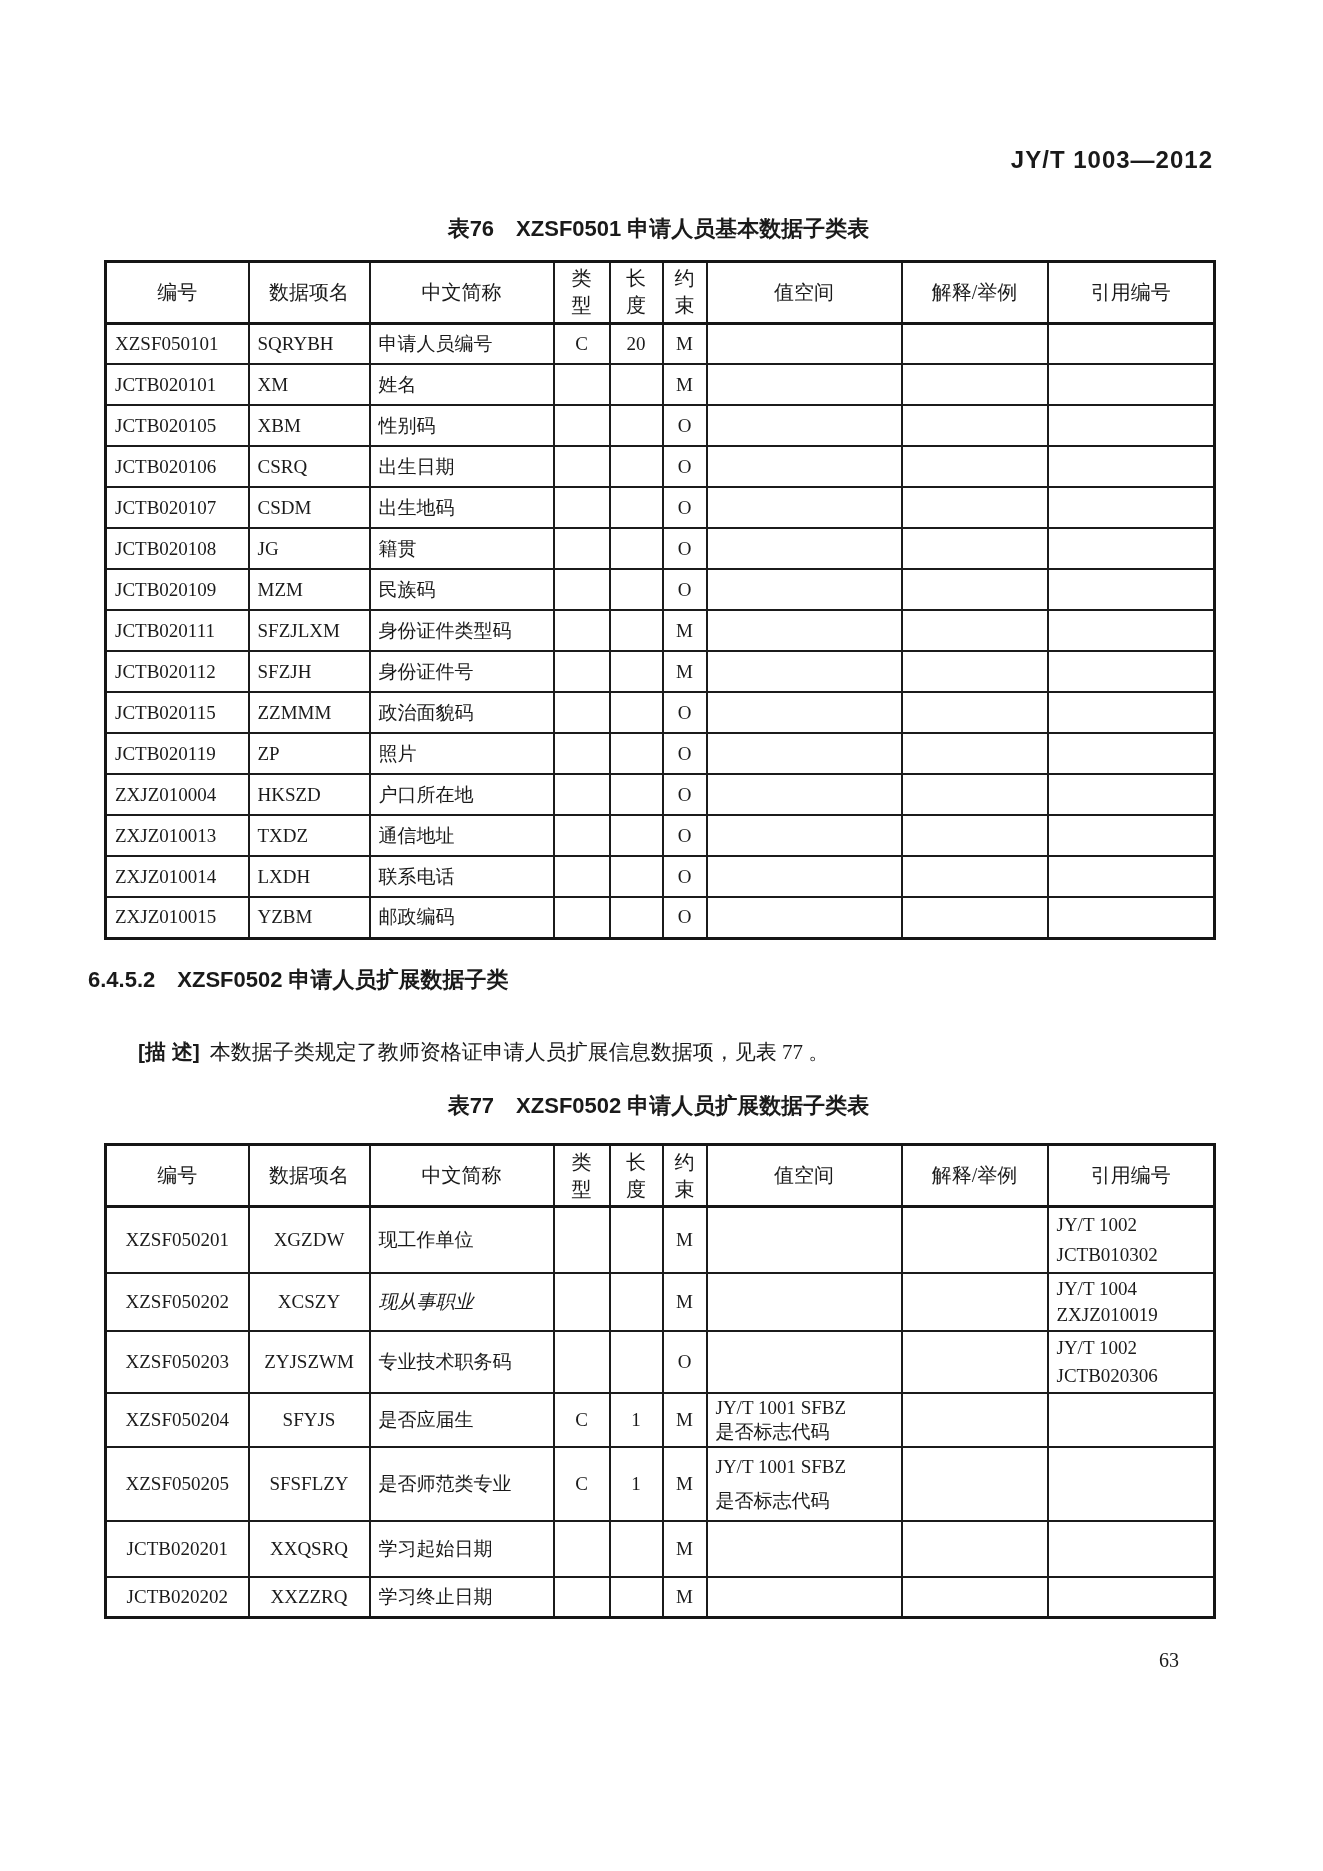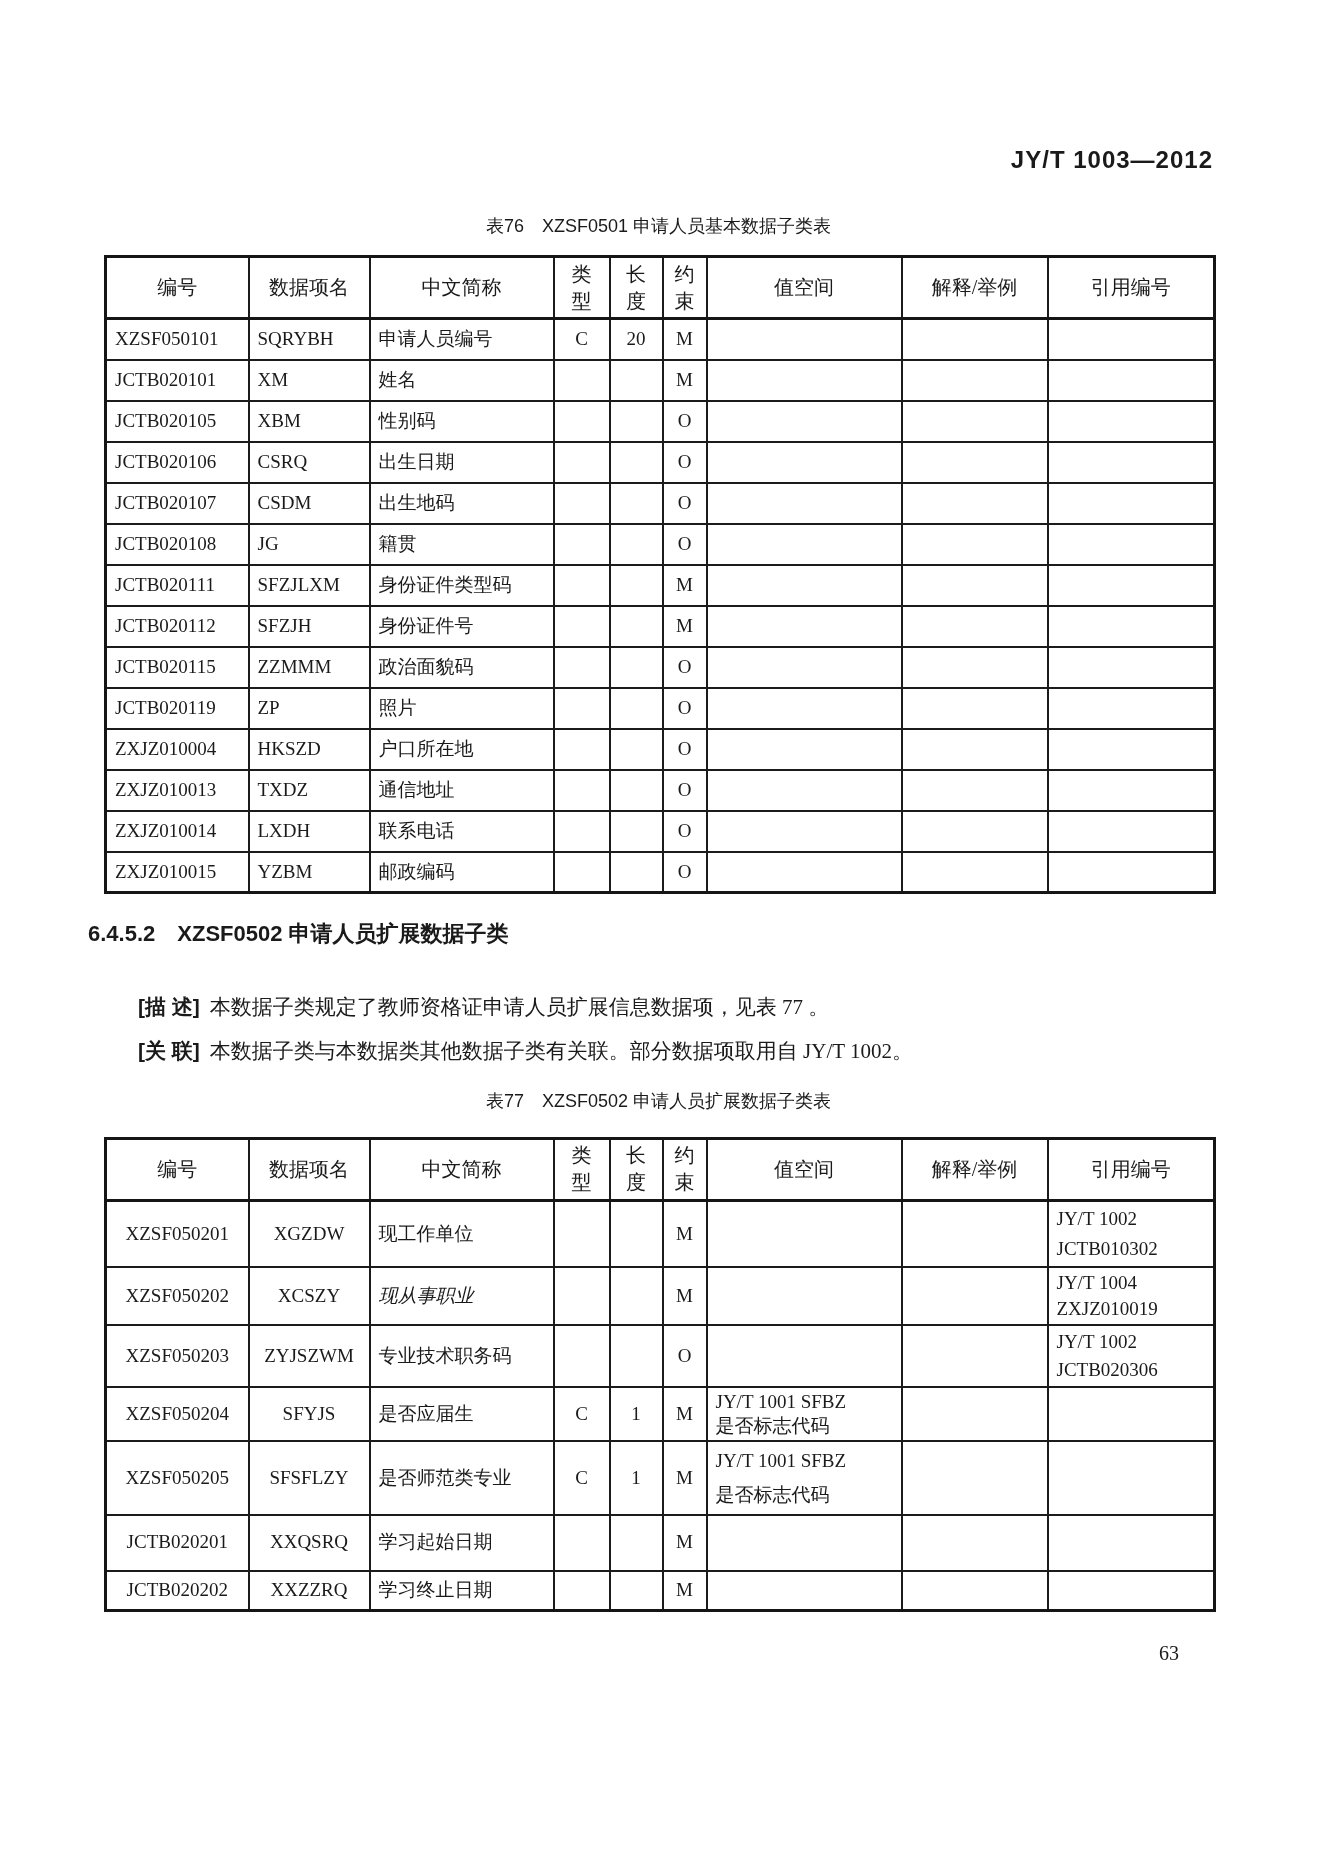--- a/index.html
+++ b/index.html
@@ -21,22 +21,22 @@
     font-family:"Liberation Sans","DejaVu Sans",sans-serif;
     font-weight:600;
     font-size:24px;
     letter-spacing:1px;
     line-height:1.15;
   }
 
   .table-caption {
     text-align:center;
     font-family:"Liberation Sans","DejaVu Sans",sans-serif;
-    font-weight:400;
-    font-size:18px;
+    font-weight:700;
+    font-size:22px;
     line-height:1.2;
   }
   .caption-76 { margin-top:42px; margin-bottom:18px; }
   .caption-77 { margin-top:26px; margin-bottom:24px; }
 
   table.data-table {
     width:1109px;
     table-layout:fixed;
     border-collapse:collapse;
     border:3px solid #151515;
@@ -191,20 +191,31 @@
             <td class="al">JG</td>
             <td class="al">籍贯</td>
             <td class="ac"></td>
             <td class="ac"></td>
             <td class="ac">O</td>
             <td class="al"></td>
             <td class="al"></td>
             <td class="al"></td>
           </tr>
           <tr>
+            <td class="al">JCTB020109</td>
+            <td class="al">MZM</td>
+            <td class="al">民族码</td>
+            <td class="ac"></td>
+            <td class="ac"></td>
+            <td class="ac">O</td>
+            <td class="al"></td>
+            <td class="al"></td>
+            <td class="al"></td>
+          </tr>
+          <tr>
             <td class="al">JCTB020111</td>
             <td class="al">SFZJLXM</td>
             <td class="al">身份证件类型码</td>
             <td class="ac"></td>
             <td class="ac"></td>
             <td class="ac">M</td>
             <td class="al"></td>
             <td class="al"></td>
             <td class="al"></td>
           </tr>
@@ -287,23 +298,20 @@
           </tr>
         </tbody>
       </table>
 
     <h3 class="section-heading">6.4.5.2　XZSF0502 申请人员扩展数据子类</h3>
 
     <p class="para para-1">
       <span class="para-label">[描 述]</span><span>本数据子类规定了教师资格证申请人员扩展信息数据项，见表 77 。</span>
     </p>
 
-    <p class="para para-2">
-      <span class="para-label">[关 联]</span><span>本数据子类与本数据类其他数据子类有关联。部分数据项取用自 JY/T 1002。</span>
-    </p>
 
     <div class="table-caption caption-77">表77　XZSF0502 申请人员扩展数据子类表</div>
 
     <table class="data-table t77" id="table77">
         <colgroup>
           <col style="width: 143px;">
           <col style="width: 121px;">
           <col style="width: 184px;">
           <col style="width: 56px;">
           <col style="width: 53px;">

